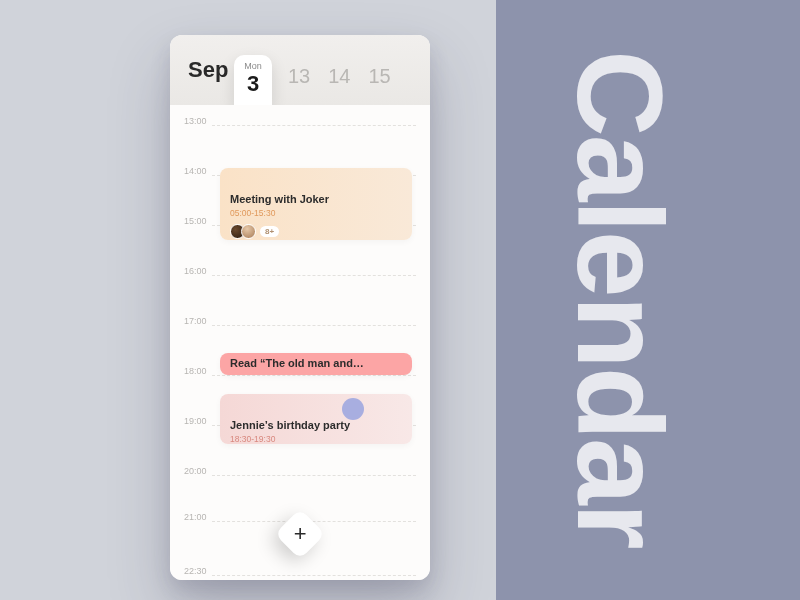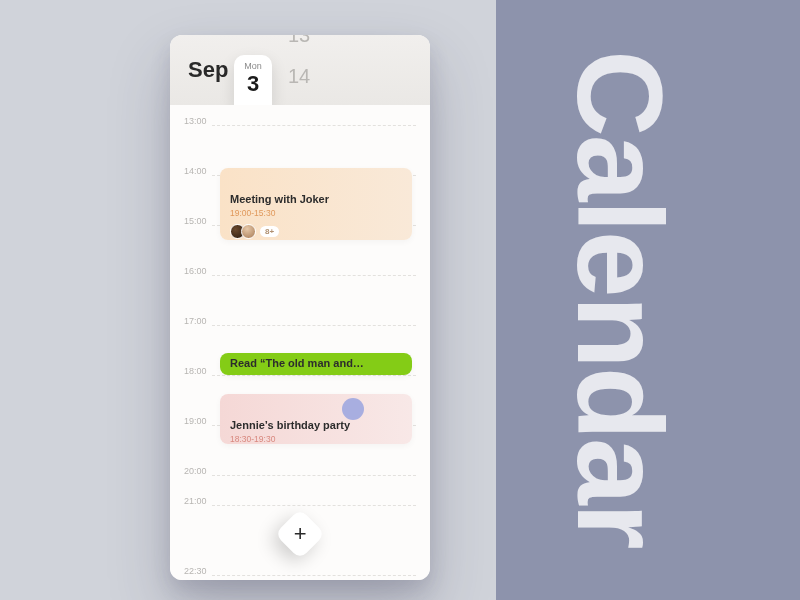--- a/index.html
+++ b/index.html
@@ -56,21 +56,20 @@
     position: relative;
     top: 10px;
   }
   .day-chip .dow { font-size: 9px; color: #8a8a8a; font-weight: 500; }
   .day-chip .num { font-size: 22px; font-weight: 700; color: #1a1a1a; line-height: 1; margin-top: 2px; }
   .other-days {
     display: flex;
     gap: 18px;
     margin-left: 16px;
     margin-top: 12px;
-    flex-direction: column;
   }
   .other-days span { font-size: 20px; font-weight: 400; color: #b9b7b4; }
   .timeline {
     position: relative;
     padding: 6px 14px 0 14px;
     height: calc(100% - 70px);
     background: #fdfcfb;
   }
   .hour-row {
     position: absolute;
@@ -96,21 +95,21 @@
     border-radius: 8px;
     padding: 25px 10px;
     box-shadow: 0 2px 6px rgba(0,0,0,0.04);
   }
   .event .title { font-size: 11px; font-weight: 600; color: #2c2c2c; }
   .event .time { font-size: 8.5px; margin-top: 3px; }
   .ev-orange { background: linear-gradient(to right, #fae2c7, #f9e9d8); }
   .ev-orange .time { color: #e0995c; }
   .ev-blue   { background: linear-gradient(to right, #d6e4f2, #e9f0f7); }
   .ev-blue .time { color: #7fa3c7; }
-  .ev-white  { background: #84cc16; }
+  .ev-white  { background: #fca5a5; }
   .ev-pink   { background: linear-gradient(to right, #f5d8d6, #f8e8e7); }
   .ev-pink .time { color: #d8887f; }
   .avatars {
     display: flex;
     align-items: center;
     margin-top: 6px;
   }
   .avatar {
     width: 15px; height: 15px; border-radius: 50%;
     border: 1.5px solid #fff;
@@ -203,32 +202,32 @@
         <div class="hour-line"></div>
       </div>
     <div class="hour-row" style="top:316px">
         <span class="hour-label">19:00</span>
         <div class="hour-line"></div>
       </div>
     <div class="hour-row" style="top:366px">
         <span class="hour-label">20:00</span>
         <div class="hour-line"></div>
       </div>
-    <div class="hour-row" style="top:396px">
+    <div class="hour-row" style="top:412px">
         <span class="hour-label">21:00</span>
         <div class="hour-line"></div>
       </div>
     <div class="hour-row" style="top:466px">
         <span class="hour-label">22:30</span>
         <div class="hour-line"></div>
       </div>
 
     <div class="event ev-orange" style="top:63px; height:72px">
       <div class="title">Meeting with Joker</div>
-      <div class="time">19:00-15:30</div>
+      <div class="time">05:00-15:30</div>
       <div class="avatars">
         <span class="avatar a1"></span>
         <span class="avatar a2"></span>
         <span class="more-badge">8+</span>
       </div>
     </div>
 
 
     <div class="event ev-white" style="top:248px; height:22px; padding:4px 10px">
       <div class="title">Read “The old man and…</div>

